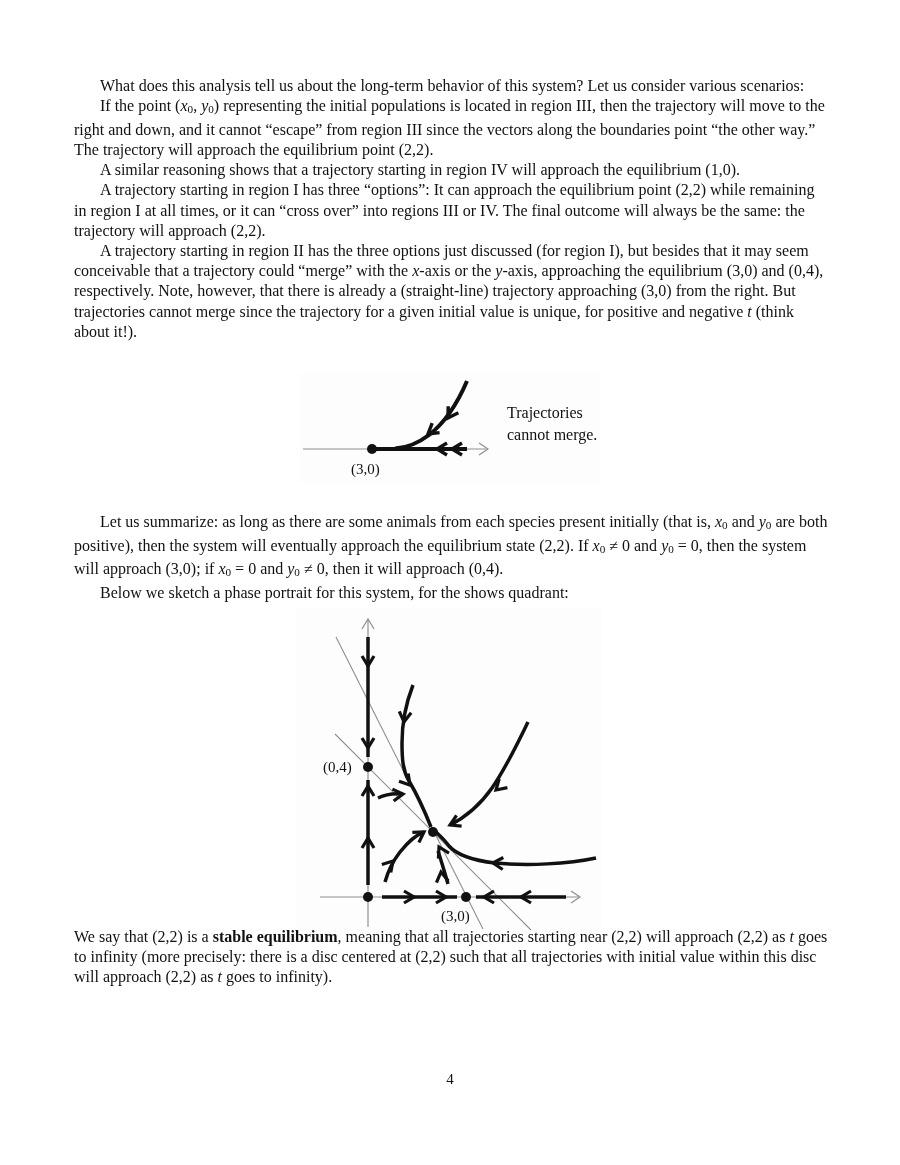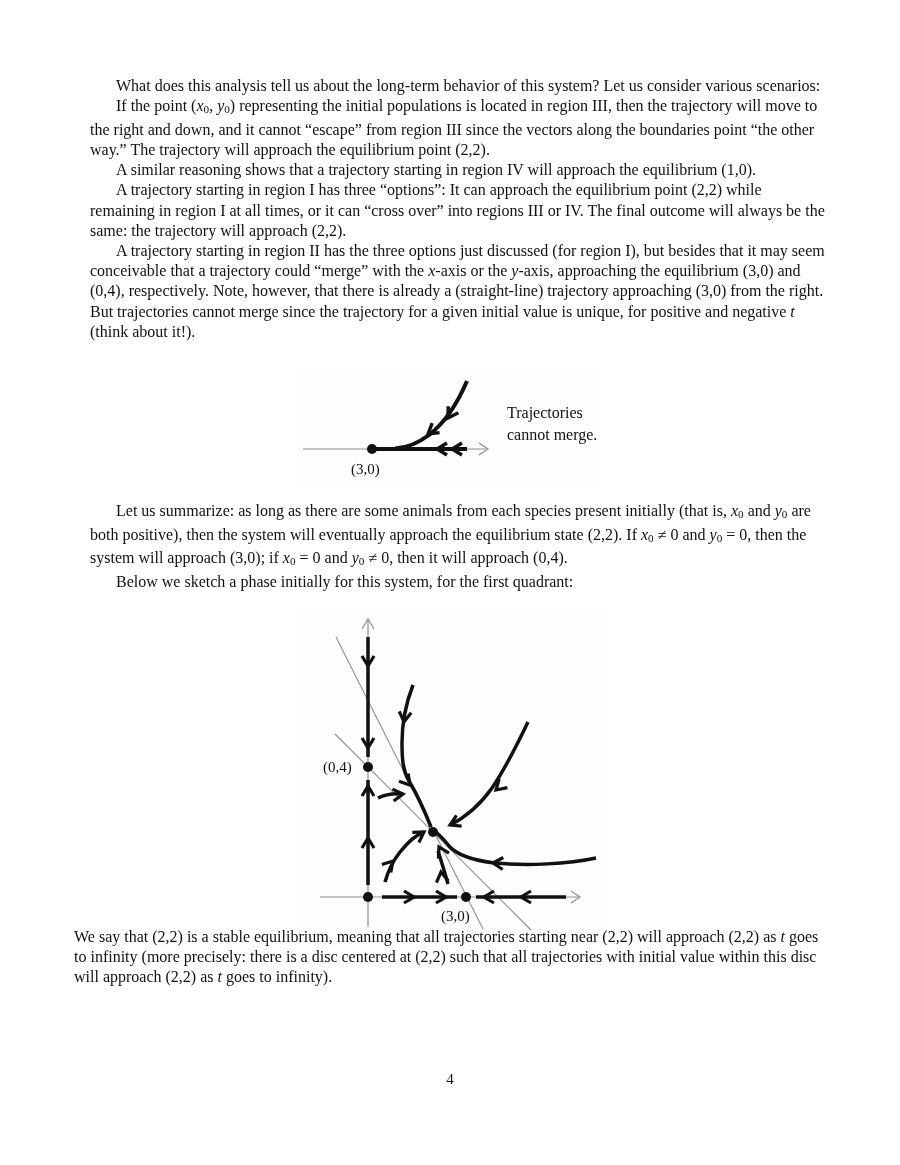--- a/index.html
+++ b/index.html
@@ -2,26 +2,26 @@
 <html><head>
 <meta charset="utf-8">
 <style>
   html,body { margin:0; padding:0; background:#ffffff; }
   .page {
     position:relative; width:900px; height:1165px; background:#ffffff;
     font-family:"Liberation Serif", serif; color:#111111; overflow:hidden;
   }
   .textblock { position:absolute; left:74px; width:756px; font-size:16px; line-height:20.2px; }
   .tb1 { top:76px; }
-  .tb2 { top:501px; }
+  .tb2 { top:512px; }
   .tb3 { top:927px; }
   .para { margin:0; }
-  .para.indent { text-indent:26px;margin-left:16px; }
+  .para.indent { text-indent:26px; }
   .i { font-style:italic; }
-  .b { font-weight:normal; }
+  .b { font-weight:bold; }
   .sub { font-size:70%; vertical-align:-0.22em; font-style:normal; }
   .fig { position:absolute; background:#fdfdfd; }
   .fig1 { left:300px; top:374px; width:300px; height:108px; }
   .fig2 { left:296px; top:608px; width:306px; height:327px; }
   svg { display:block; }
   svg text { font-family:"Liberation Serif", serif; fill:#111111; }
   .figlabel { font-size:15px; }
   .figcaption { font-size:16px; }
   .page-number {
     position:absolute; top:1071px; left:0; width:100%;
@@ -59,21 +59,21 @@
       </g>
       <circle cx="72" cy="75" r="5" fill="#111111"></circle>
       <text class="figlabel" x="51" y="100">(3,0)</text>
       <text class="figcaption" x="207" y="44">Trajectories</text>
       <text class="figcaption" x="207" y="66">cannot merge.</text>
     </svg>
   </div>
 
   <div class="textblock tb2">
     <p class="para indent"><span>Let us summarize: as long as there are some animals from each species present initially (that is, </span><span class="i">x</span><span class="sub">0</span><span> and </span><span class="i">y</span><span class="sub">0</span><span> are both positive), then the system will eventually approach the equilibrium state (2,2). If </span><span class="i">x</span><span class="sub">0</span><span> ≠ 0 and </span><span class="i">y</span><span class="sub">0</span><span> = 0, then the system will approach (3,0); if </span><span class="i">x</span><span class="sub">0</span><span> = 0 and </span><span class="i">y</span><span class="sub">0</span><span> ≠ 0, then it will approach (0,4).</span></p>
-    <p class="para indent"><span>Below we sketch a phase initially for this system, for the first quadrant:</span></p>
+    <p class="para indent"><span>Below we sketch a phase portrait for this system, for the shows quadrant:</span></p>
   </div>
 
   <div class="fig fig2">
     <svg width="306" height="327" viewBox="0 0 306 327">
       <g stroke="#8f8f8f" stroke-width="1.2" fill="none">
         <line x1="72" y1="12" x2="72" y2="319"></line>
         <path d="M66,21 L72,11 L78,21"></path>
         <line x1="24" y1="289" x2="283" y2="289"></line>
         <path d="M275,283 L284,289 L275,295"></path>
       </g>

